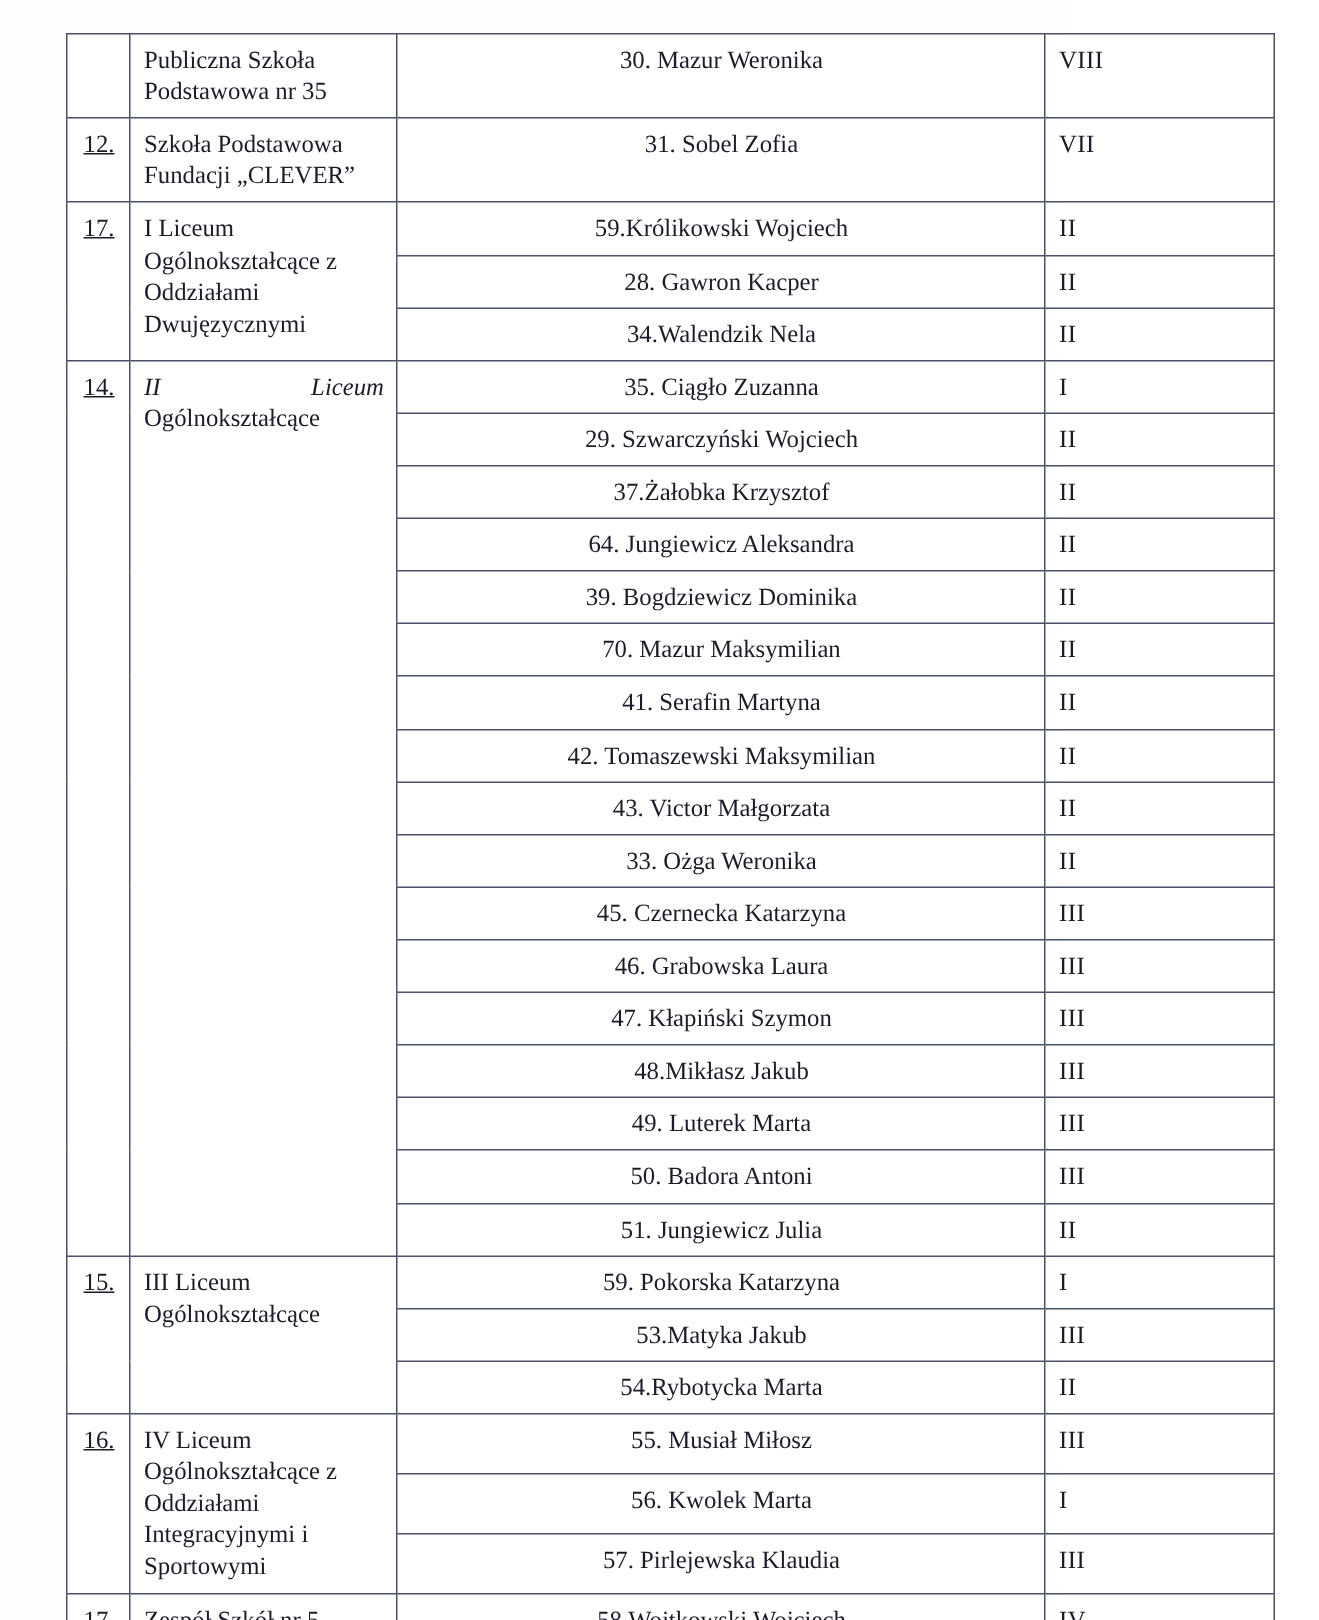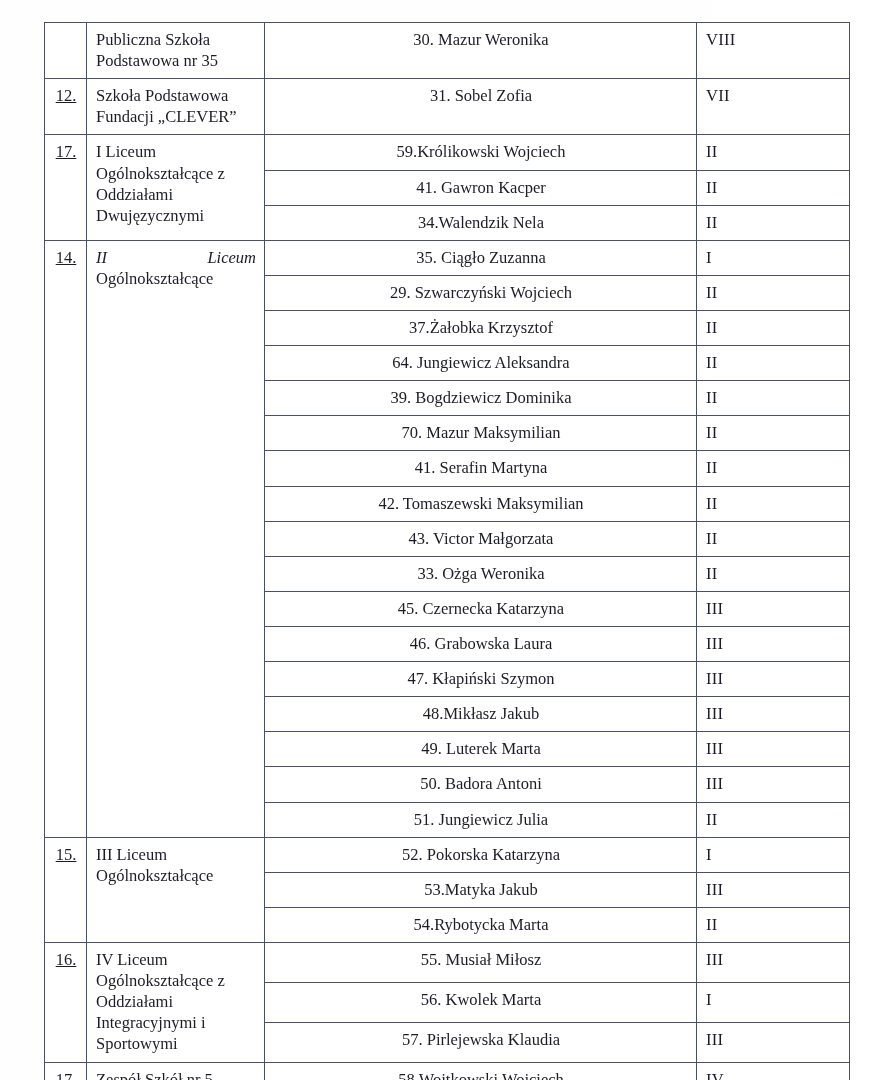--- a/index.html
+++ b/index.html
@@ -103,21 +103,21 @@
         <td class="school" rowspan="3">
           <span>I Liceum</span><br>
           <span>Ogólnokształcące z</span><br>
           <span>Oddziałami</span><br>
           <span>Dwujęzycznymi</span>
         </td>
         <td class="name">59.Królikowski Wojciech</td>
         <td class="cls">II</td>
       </tr>
       <tr>
-        <td class="name">41. Gawron Kacper</td>
+        <td class="name">28. Gawron Kacper</td>
         <td class="cls">II</td>
       </tr>
       <tr>
         <td class="name">34.Walendzik Nela</td>
         <td class="cls">II</td>
       </tr>
 
       <tr>
         <td class="no" rowspan="17">14.</td>
         <td class="school" rowspan="17">
@@ -191,21 +191,21 @@
         <td class="name">51. Jungiewicz Julia</td>
         <td class="cls">II</td>
       </tr>
 
       <tr>
         <td class="no" rowspan="3">15.</td>
         <td class="school" rowspan="3">
           <span>III Liceum</span><br>
           <span>Ogólnokształcące</span>
         </td>
-        <td class="name">52. Pokorska Katarzyna</td>
+        <td class="name">59. Pokorska Katarzyna</td>
         <td class="cls">I</td>
       </tr>
       <tr>
         <td class="name">53.Matyka Jakub</td>
         <td class="cls">III</td>
       </tr>
       <tr>
         <td class="name">54.Rybotycka Marta</td>
         <td class="cls">II</td>
       </tr>

